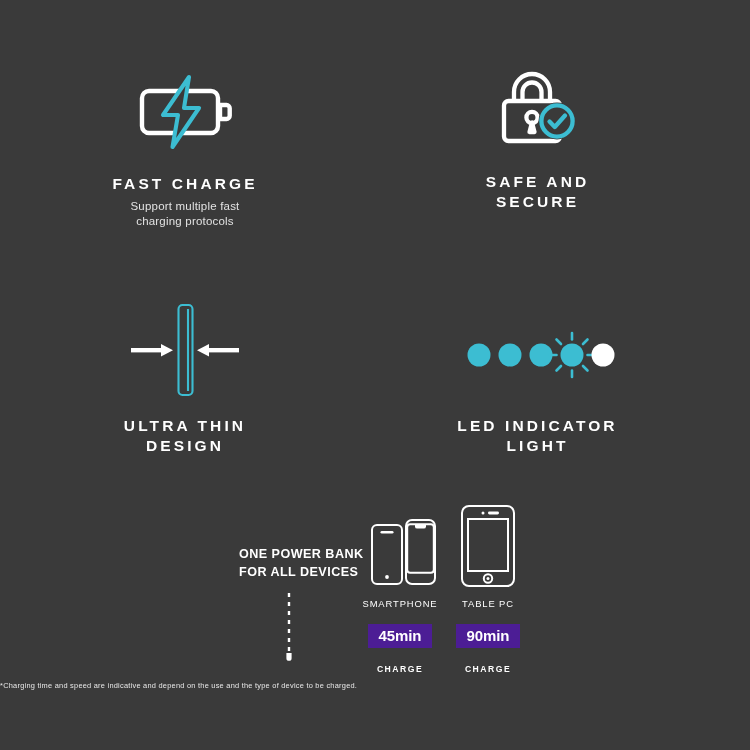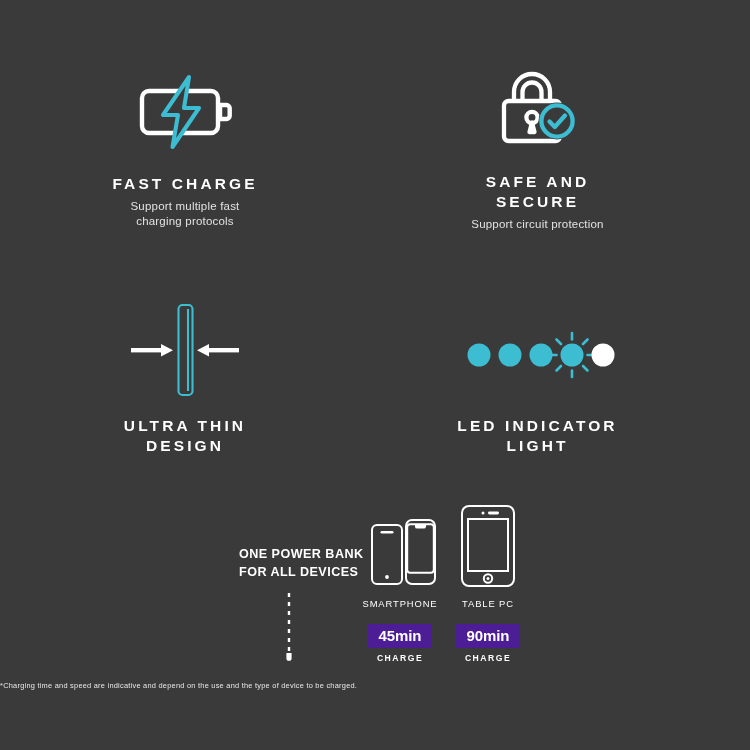--- a/index.html
+++ b/index.html
@@ -70,21 +70,21 @@
   }
   .charge-badge{
     display:inline-block;
     background:#4c1d95;color:#ffffff;
     font-weight:bold;font-size:15px;letter-spacing:-0.1px;
     padding:3px 11px 4px;
     margin-top:15px;
   }
   .charge-word{
     color:#ffffff;font-size:8.6px;letter-spacing:1.5px;
-    margin-top:5px;font-weight:bold;
+    margin-top:16px;font-weight:bold;
   }
   #footnote{
     position:absolute;left:0;top:681px;width:642px;
     text-align:left;color:#e8e8e8;
     font-size:7.4px;letter-spacing:0.25px;
   }
   svg{display:block;overflow:visible;}
 </style>
 </head>
 <body>
@@ -119,21 +119,20 @@
           <rect x="15" y="31" width="56" height="40" rx="4.5" ry="4.5"></rect>
           <circle cx="43" cy="47.5" r="5.6"></circle>
           <path d="M43 52.5 L40.5 62 h5 z" stroke-linejoin="round"></path>
         </g>
         <circle cx="68" cy="51" r="15.6" fill="none" stroke="#3cbdd2" stroke-width="4.3"></circle>
         <path d="M60.5 51.5 L65.8 57 L76 45.5" fill="none" stroke="#3cbdd2" stroke-width="4.3" stroke-linecap="round" stroke-linejoin="round"></path>
       </svg>
     </div>
     <div class="feat-title">SAFE AND
 SECURE</div>
-    <div class="feat-sub">Support circuit protection</div>
   </div>
 
   <div class="feature" id="feature-ultra-thin">
     <div class="feat-icon">
       <svg width="130" height="100" viewBox="0 0 130 100">
         <rect x="58.5" y="5" width="14" height="90" rx="4" ry="4" fill="none" stroke="#3cbdd2" stroke-width="2.1"></rect>
         <line x1="68" y1="9" x2="68" y2="91" stroke="#3cbdd2" stroke-width="2.1"></line>
         <g fill="#ffffff">
           <rect x="11" y="48" width="32" height="4.4"></rect>
           <path d="M41 44 L53 50.2 L41 56.4 Z"></path>

